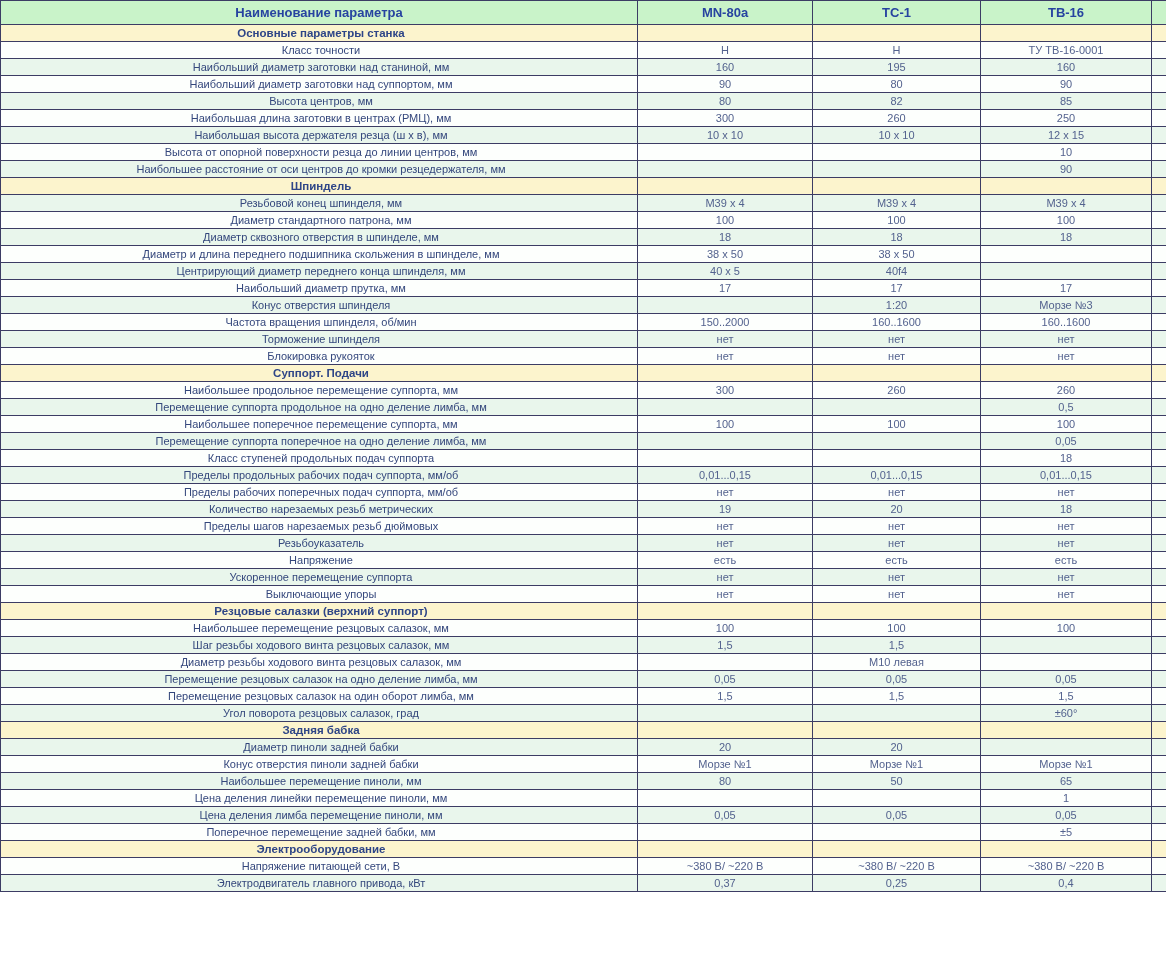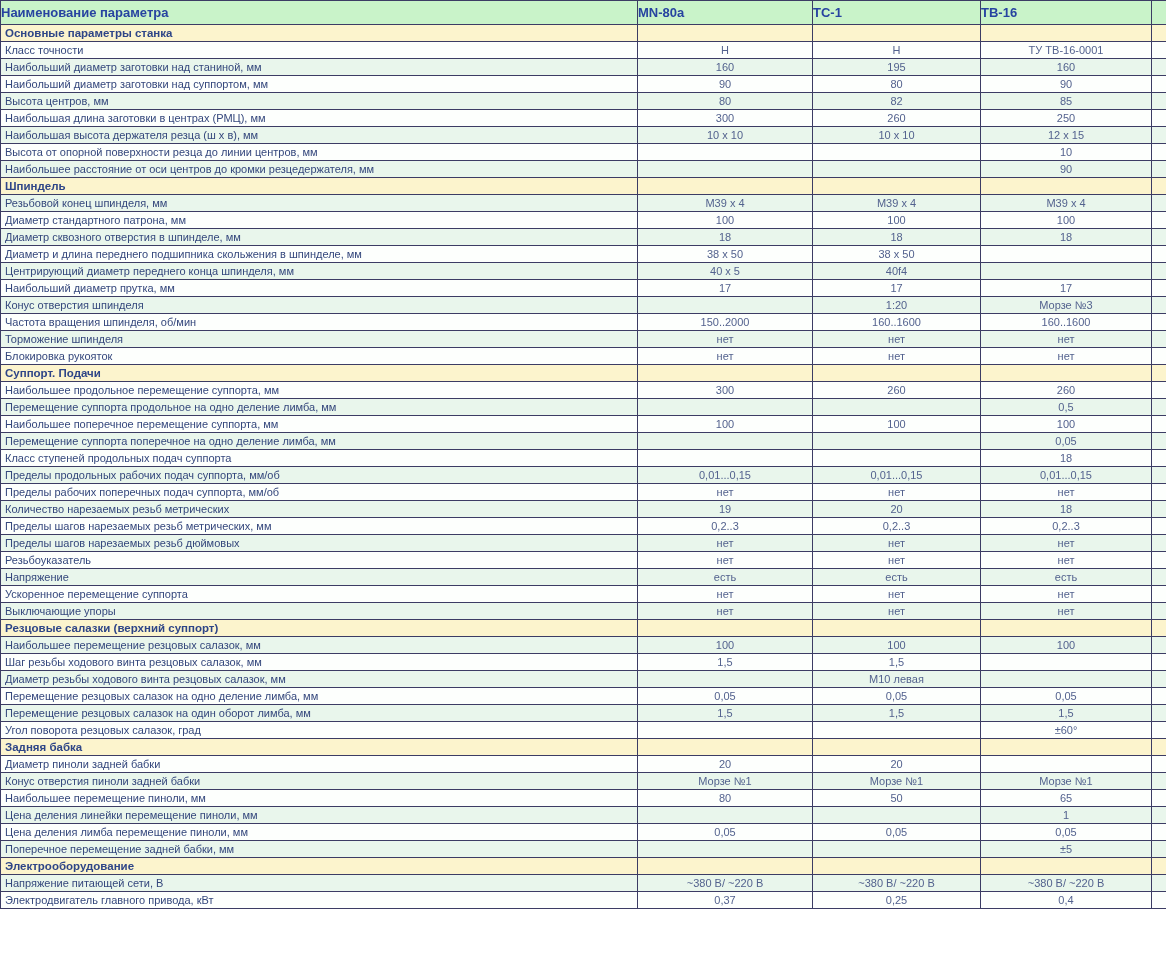--- a/index.html
+++ b/index.html
@@ -18,30 +18,30 @@
     white-space:nowrap;
     padding:0;
     vertical-align:middle;
   }
   thead th{
     height:23px;
     background:#c9f3c9;
     color:#2743a0;
     font-size:13px;
     font-weight:bold;
-    text-align:left;
+    text-align:center;
   }
   tbody td{
     height:16px;
     font-size:11px;
   }
   tbody tr:nth-child(even){background:#fdfffd;}
   tbody tr:nth-child(odd){background:#e9f6ec;}
   td.param{
-    text-align:left;
+    text-align:center;
     padding-left:4px;
     color:#34477c;
   }
   td.val{
     text-align:center;
     color:#53628e;
   }
   tr.section td{
     background:#fcf4cd;
     color:#2e4587;
@@ -267,27 +267,20 @@
         <td class="val"></td>
       </tr>
       <tr>
         <td class="param">Количество нарезаемых резьб метрических</td>
         <td class="val">19</td>
         <td class="val">20</td>
         <td class="val">18</td>
         <td class="val"></td>
       </tr>
       <tr>
-        <td class="param">Пределы шагов нарезаемых резьб метрических, мм</td>
-        <td class="val">0,2..3</td>
-        <td class="val">0,2..3</td>
-        <td class="val">0,2..3</td>
-        <td class="val"></td>
-      </tr>
-      <tr>
         <td class="param">Пределы шагов нарезаемых резьб дюймовых</td>
         <td class="val">нет</td>
         <td class="val">нет</td>
         <td class="val">нет</td>
         <td class="val"></td>
       </tr>
       <tr>
         <td class="param">Резьбоуказатель</td>
         <td class="val">нет</td>
         <td class="val">нет</td>

